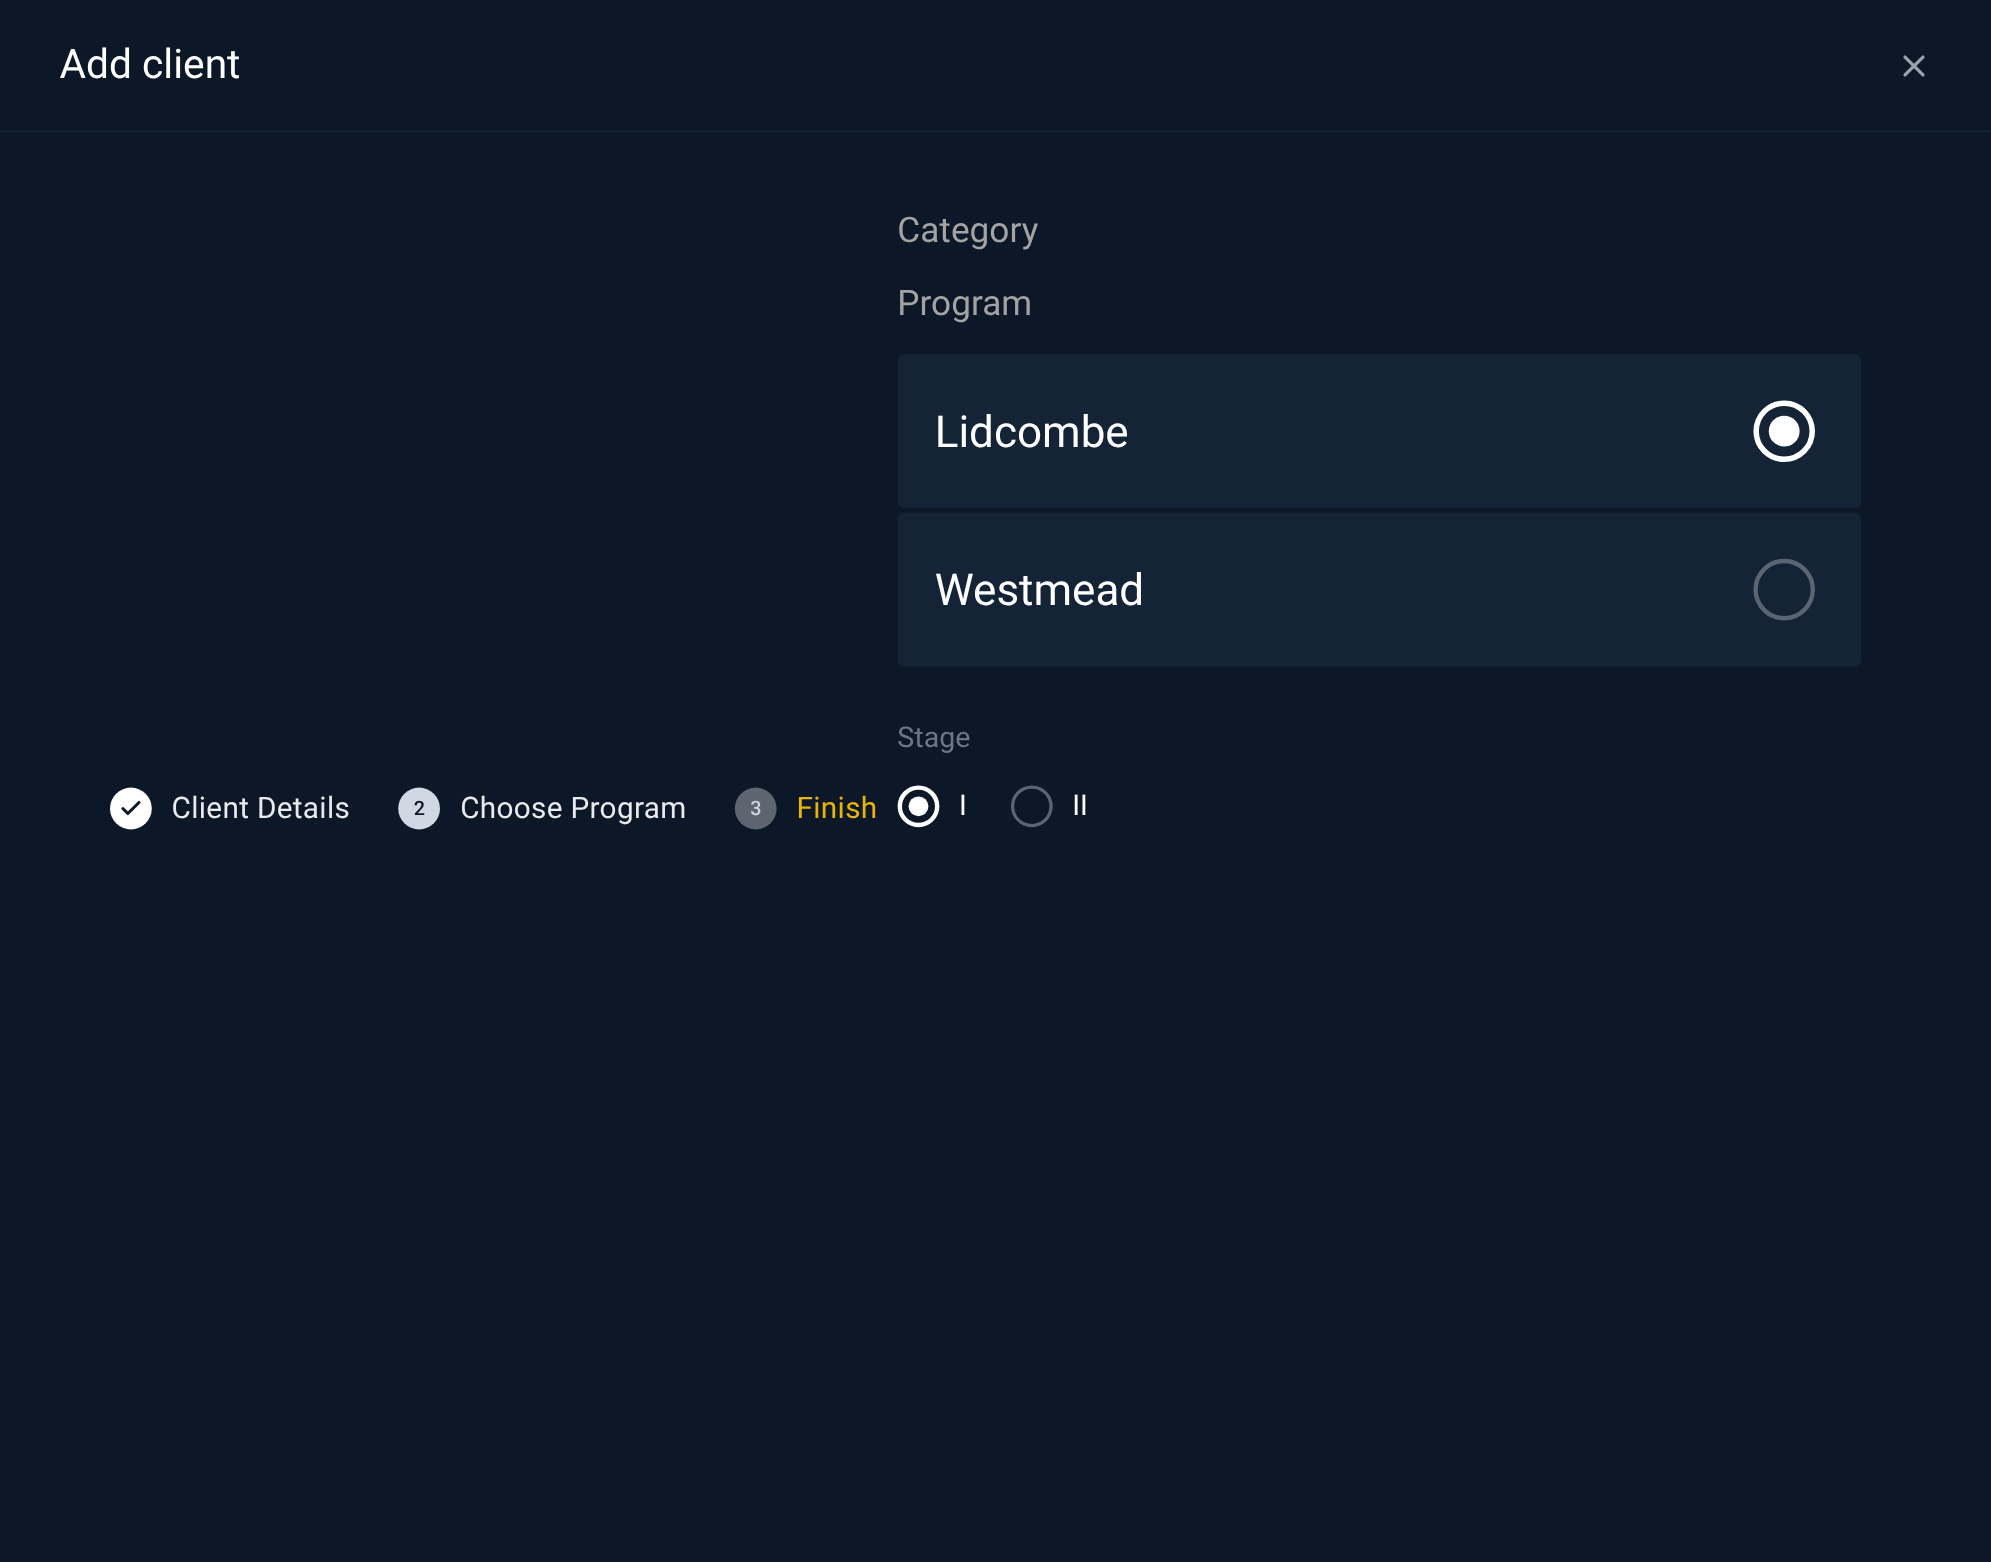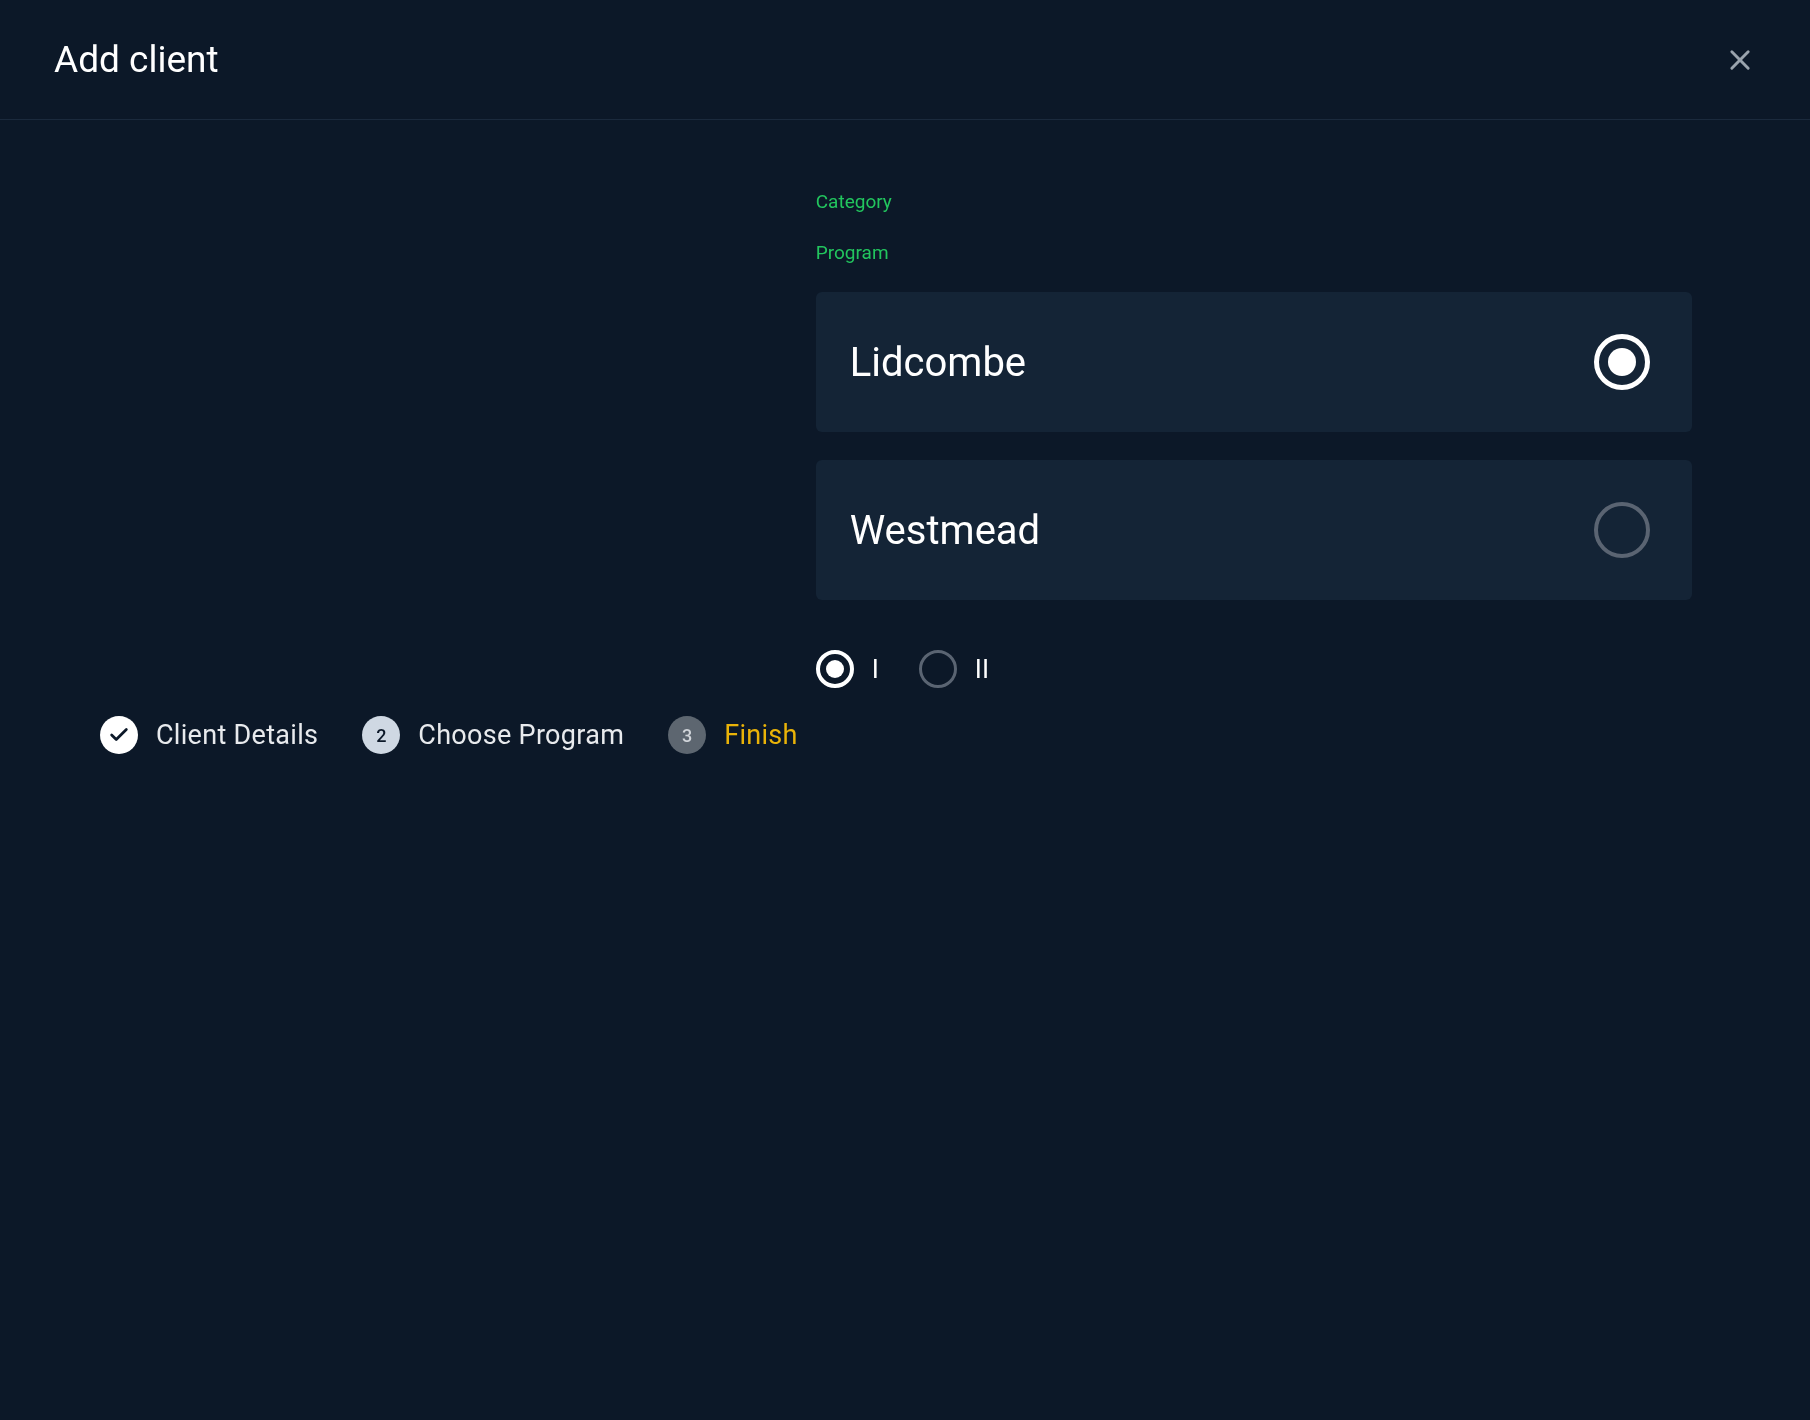--- a/index.html
+++ b/index.html
@@ -114,22 +114,22 @@
       margin: 0 22px;
     }
 
     .content {
       padding-left: 18px;
       padding-right: 18px;
       flex: 1;
     }
 
     .section-label {
-      font-size: 19px;
-      color: #22c55e;
+      font-size: 32px;
+      color: #a3a3a3;
       margin-bottom: 28px;
     }
 
     .chip {
       display: inline-flex;
       align-items: center;
       gap: 18px;
       background: #2b3a4d;
       border-radius: 32px;
       padding: 14px 28px 14px 18px;
@@ -151,21 +151,21 @@
     }
 
     .chip-label {
       font-size: 24px;
       color: #ffffff;
     }
 
     .program-list {
       display: flex;
       flex-direction: column;
-      gap: 28px;
+      gap: 4px;
       margin-bottom: 50px;
     }
 
     .program-item {
       background: #142436;
       border-radius: 6px;
       padding: 42px 42px 42px 34px;
       display: flex;
       align-items: center;
       justify-content: space-between;
@@ -316,20 +316,21 @@
           <span class="program-name">Lidcombe</span>
           <div class="radio-large selected"></div>
         </div>
         <div class="program-item">
           <span class="program-name">Westmead</span>
           <div class="radio-large unselected"></div>
         </div>
       </div>
 
       <div class="stage-section">
+        <div class="stage-label">Stage</div>
         <div class="stage-options">
           <div class="stage-option">
             <div class="radio-small selected"></div>
             <span class="stage-text">I</span>
           </div>
           <div class="stage-option">
             <div class="radio-small unselected"></div>
             <span class="stage-text">II</span>
           </div>
         </div>

